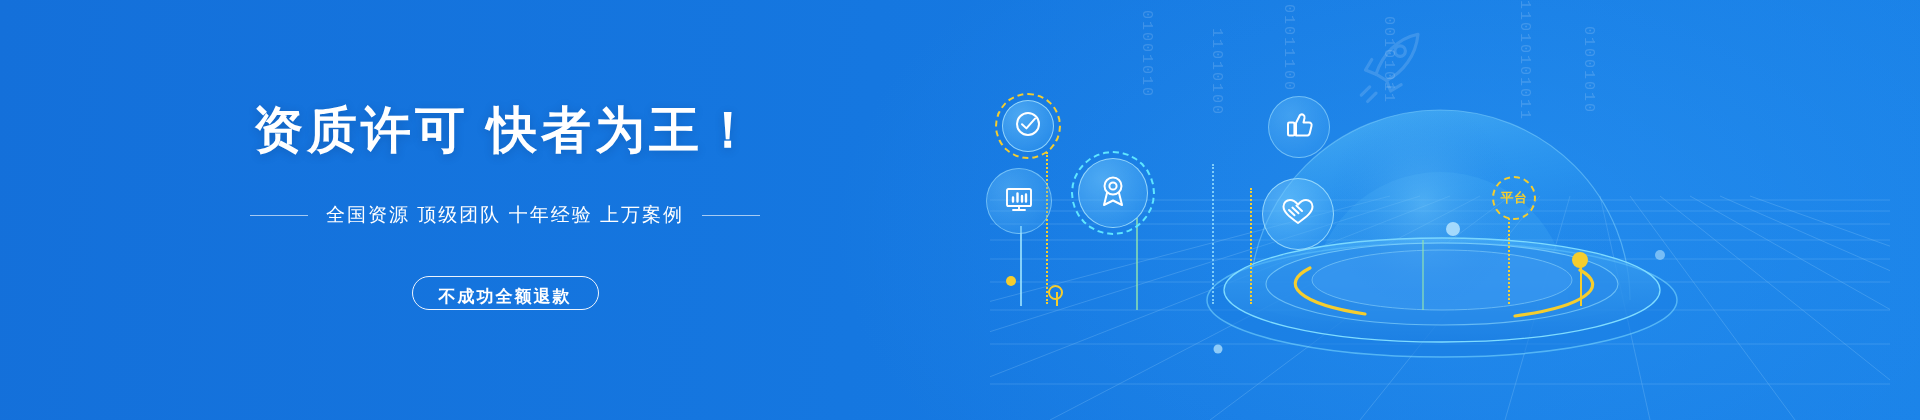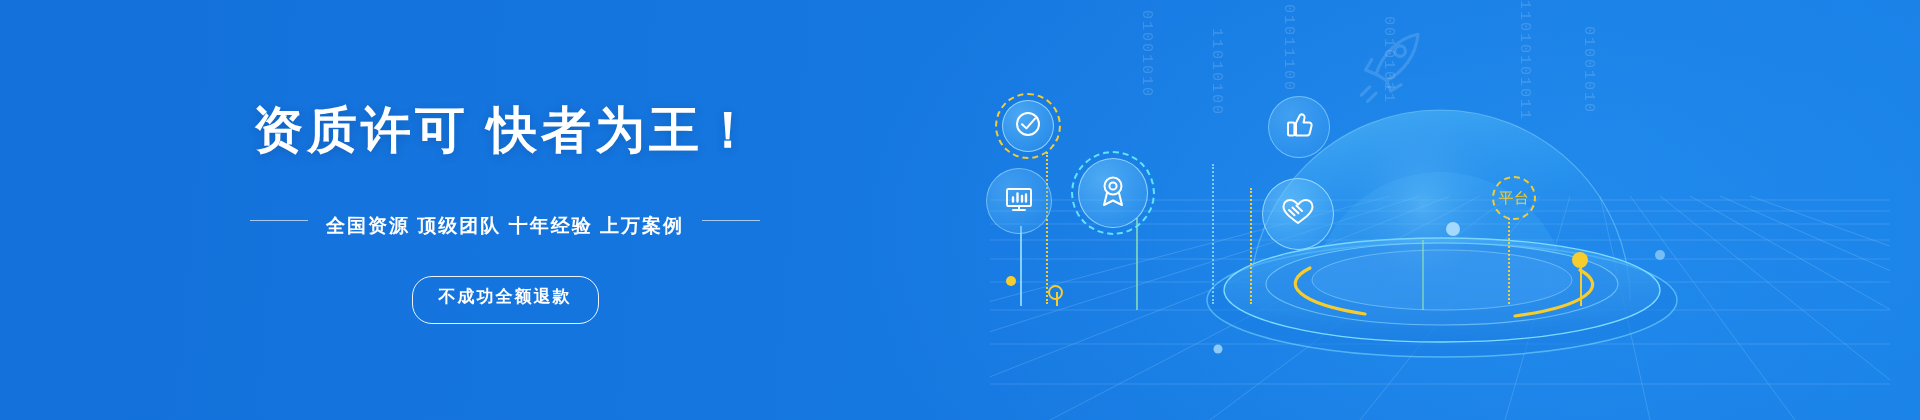--- a/index.html
+++ b/index.html
@@ -75,39 +75,38 @@
   }
   .subrow .dash {
     width: 58px;
     height: 1px;
     background: rgba(255,255,255,0.62);
     flex: 0 0 auto;
   }
   .subtitle {
     color: #ffffff;
     font-size: 19px;
-    font-weight: bold;
+    font-weight: normal;
     letter-spacing: 2px;
     white-space: nowrap;
-    margin-top: 11px;
   }
 
   .cta-wrap {
     position: absolute;
     left: 0;
     top: 276px;
     width: 1010px;
     display: flex;
     justify-content: center;
   }
   .cta {
     display: inline-block;
     border: 1.6px solid rgba(255,255,255,0.92);
     border-radius: 20px;
-    padding: 8px 26px 15px;
+    padding: 8px 26px 1px;
     color: #ffffff;
     font-size: 17px;
     font-weight: bold;
     letter-spacing: 2px;
     background: transparent;
     white-space: nowrap;
     cursor: pointer;
   }
 
   
@@ -138,22 +137,22 @@
     color: #ffffff;
   }
 
   .pill-label {
     position: absolute;
     width: 44px; height: 44px;
     border-radius: 50%;
     border: 2px dashed #f5cd2e;
     display: flex; align-items: center; justify-content: center;
     color: #f5cd2e;
-    font-size: 15px;
-    font-weight: normal;
+    font-size: 13px;
+    font-weight: bold;
     letter-spacing: 0.5px;
   }
 
   
   .stem {
     position: absolute;
     width: 1.6px;
     background: rgba(160,230,255,0.8);
   }
   .stem.yellow { background: #f5cd2e; width: 2px; }

